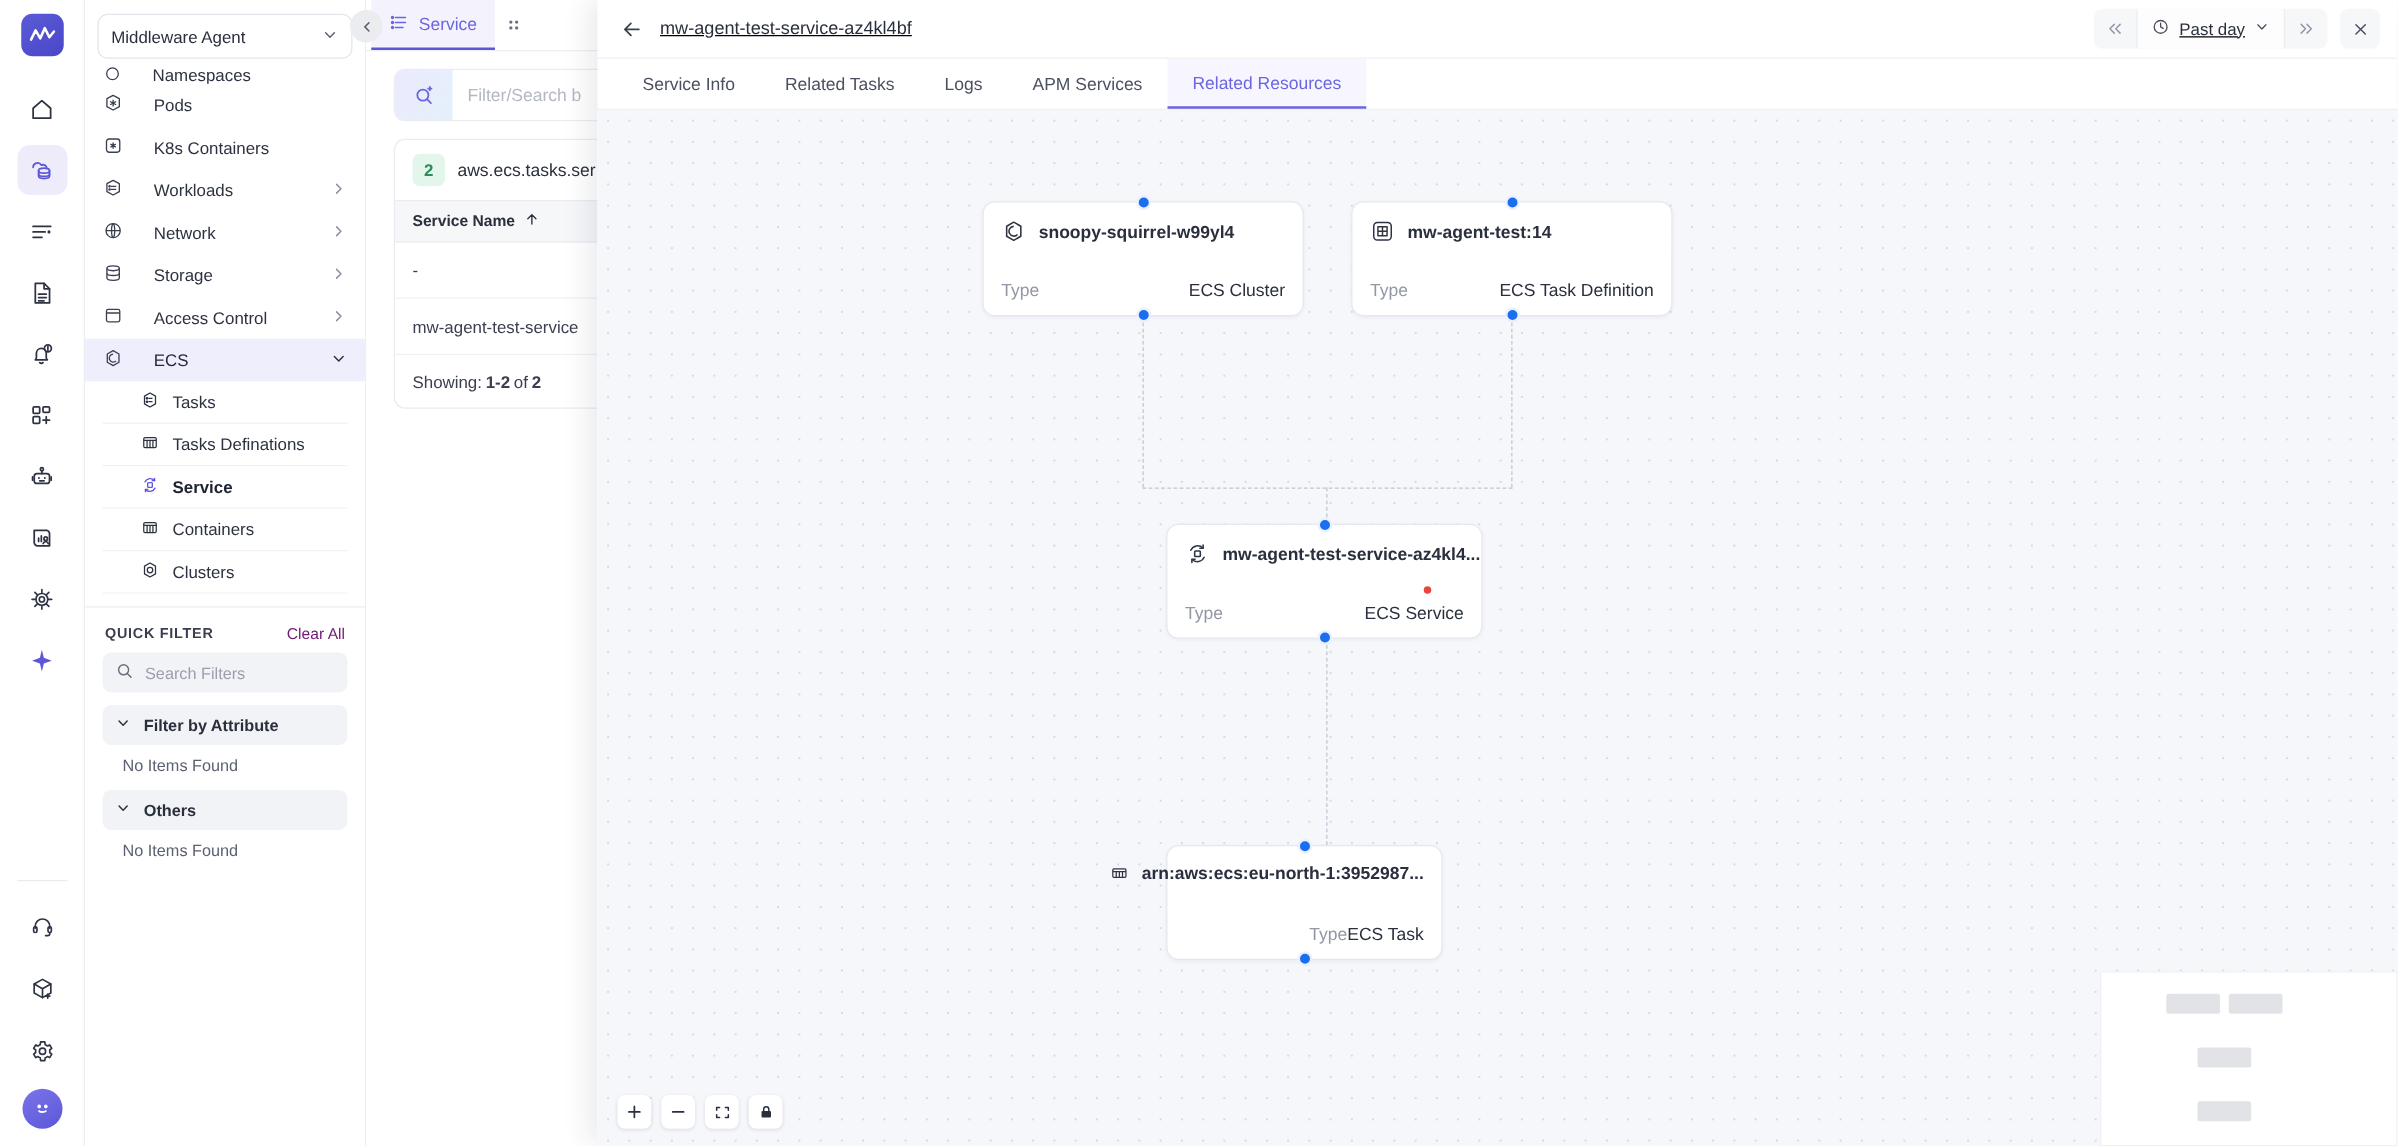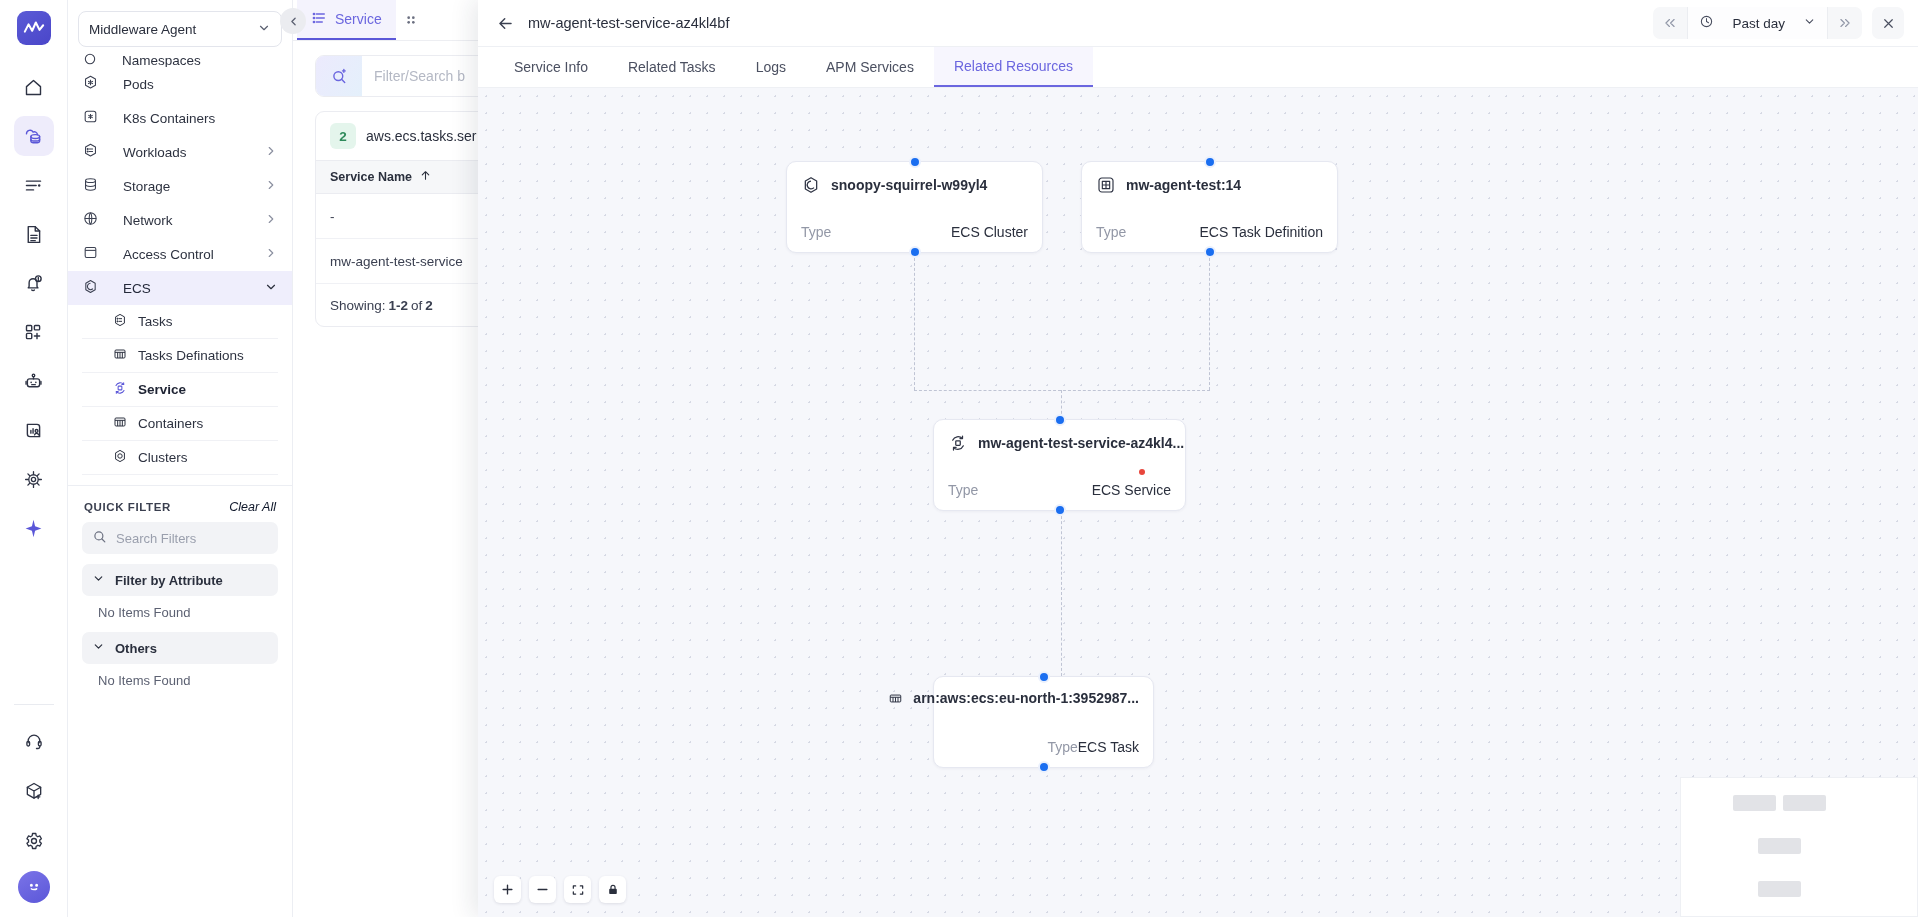--- a/index.html
+++ b/index.html
@@ -71,21 +71,21 @@
   }
   .nav-sub.sel { font-weight: bold; color: #1e2333; }
   .nav-sub.sel .ico { color: #5b57d8; }
   .nav-sep { height: 1px; background: #eceef3; margin: 10px 0 0 0; }
 
   .qf-head {
     display: flex; align-items: center; justify-content: space-between;
     padding: 14px 16px 8px 16px;
   }
   .qf-title { font-size: 11.5px; font-weight: bold; letter-spacing: .6px; color: #3a3f4f; }
-  .qf-clear { font-size: 12.5px; color: #0f172a; cursor: pointer; font-style: italic; }
+  .qf-clear { font-size: 12.5px; color: #701a75; cursor: pointer; }
   .qf-search {
     margin: 0 14px; height: 32px; background: #f2f3f6; border-radius: 7px;
     display: flex; align-items: center; gap: 9px; padding: 0 10px;
     font-size: 13px; color: #9a9fad;
   }
   .qf-group {
     margin: 10px 14px 0 14px; height: 32px; background: #f2f3f6; border-radius: 7px;
     display: flex; align-items: center; gap: 10px; padding: 0 10px;
     font-size: 13px; font-weight: bold; color: #2a2f3d;
   }
@@ -149,38 +149,38 @@
   }
 
   
   .drawer {
     position: absolute; left: 478px; top: 0; right: 0; bottom: 0;
     background: #ffffff; box-shadow: -6px 0 22px rgba(30,35,55,.10); z-index: 20;
     display: flex; flex-direction: column;
   }
   .drawer-head {
     height: 47px; display: flex; align-items: center; padding: 0 14px 0 10px;
-    border-bottom: 1px solid #eef0f4; flex: 0 0 auto;
+    border-bottom: 1px solid #eef0f4; flex: 0 0 auto; text-decoration: underline;
   }
   .back-btn {
     width: 34px; height: 34px; border-radius: 8px; display: flex;
     align-items: center; justify-content: center; color: #3b4051;
   }
   .drawer-title { font-size: 14.5px; color: #2a2f3d; margin-left: 6px; }
   .head-right { margin-left: auto; display: flex; align-items: center; gap: 6px; }
   .time-group {
     display: flex; align-items: center; height: 32px;
     background: #f6f7f9; border-radius: 7px; overflow: hidden;
   }
   .tg-btn {
     width: 34px; height: 32px; display: flex; align-items: center;
     justify-content: center; color: #9298a8; font-size: 14px;
   }
   .tg-mid {
-    display: flex; align-items: center; gap: 18px; padding: 0 11px; height: 32px;
+    display: flex; align-items: center; gap: 7px; padding: 0 11px; height: 32px;
     background: #fdfdfe; border-left: 1px solid #ebedf1; border-right: 1px solid #ebedf1;
     font-size: 13.5px; color: #2a2f3d;
   }
   .close-btn {
     width: 32px; height: 32px; border-radius: 7px; background: #f6f7f9;
     display: flex; align-items: center; justify-content: center; color: #4a4f60;
     margin-left: 4px;
   }
   .drawer-tabs {
     height: 41px; display: flex; align-items: stretch; padding-left: 16px;
@@ -404,40 +404,40 @@
       <span>Workloads</span>
       <span class="chev">
         <svg width="14" height="14" viewBox="0 0 24 24" fill="none" stroke="currentColor" stroke-width="2" stroke-linecap="round" stroke-linejoin="round">
             <path d="M9 6l6 6-6 6"></path>
           </svg>
       </span>
     </div>
     <div class="nav-item">
       <span>
         <svg width="17" height="17" viewBox="0 0 24 24" fill="none" stroke="#3b4051" stroke-width="1.5">
+            <circle cx="12" cy="12" r="8"></circle>
+            <path d="M4 12h16M12 4c2.4 2.2 2.4 13.8 0 16M12 4c-2.4 2.2-2.4 13.8 0 16"></path>
+          </svg>
+      </span>
+      <span>Network</span>
+      <span class="chev">
+        <svg width="14" height="14" viewBox="0 0 24 24" fill="none" stroke="currentColor" stroke-width="2" stroke-linecap="round" stroke-linejoin="round">
+            <path d="M9 6l6 6-6 6"></path>
+          </svg>
+      </span>
+    </div>
+    <div class="nav-item">
+      <span>
+        <svg width="17" height="17" viewBox="0 0 24 24" fill="none" stroke="#3b4051" stroke-width="1.5">
             <ellipse cx="12" cy="6.6" rx="7" ry="2.7"></ellipse>
             <path d="M5 6.6v10.8c0 1.5 3.1 2.7 7 2.7s7-1.2 7-2.7V6.6"></path>
             <path d="M5 12c0 1.5 3.1 2.7 7 2.7s7-1.2 7-2.7"></path>
           </svg>
       </span>
       <span>Storage</span>
-      <span class="chev">
-        <svg width="14" height="14" viewBox="0 0 24 24" fill="none" stroke="currentColor" stroke-width="2" stroke-linecap="round" stroke-linejoin="round">
-            <path d="M9 6l6 6-6 6"></path>
-          </svg>
-      </span>
-    </div>
-    <div class="nav-item">
-      <span>
-        <svg width="17" height="17" viewBox="0 0 24 24" fill="none" stroke="#3b4051" stroke-width="1.5">
-            <circle cx="12" cy="12" r="8"></circle>
-            <path d="M4 12h16M12 4c2.4 2.2 2.4 13.8 0 16M12 4c-2.4 2.2-2.4 13.8 0 16"></path>
-          </svg>
-      </span>
-      <span>Network</span>
       <span class="chev">
         <svg width="14" height="14" viewBox="0 0 24 24" fill="none" stroke="currentColor" stroke-width="2" stroke-linecap="round" stroke-linejoin="round">
             <path d="M9 6l6 6-6 6"></path>
           </svg>
       </span>
     </div>
     <div class="nav-item">
       <span>
         <svg width="17" height="17" viewBox="0 0 24 24" fill="none" stroke="#3b4051" stroke-width="1.5" stroke-linejoin="round">
             <rect x="4.5" y="5" width="15" height="14" rx="2"></rect>

